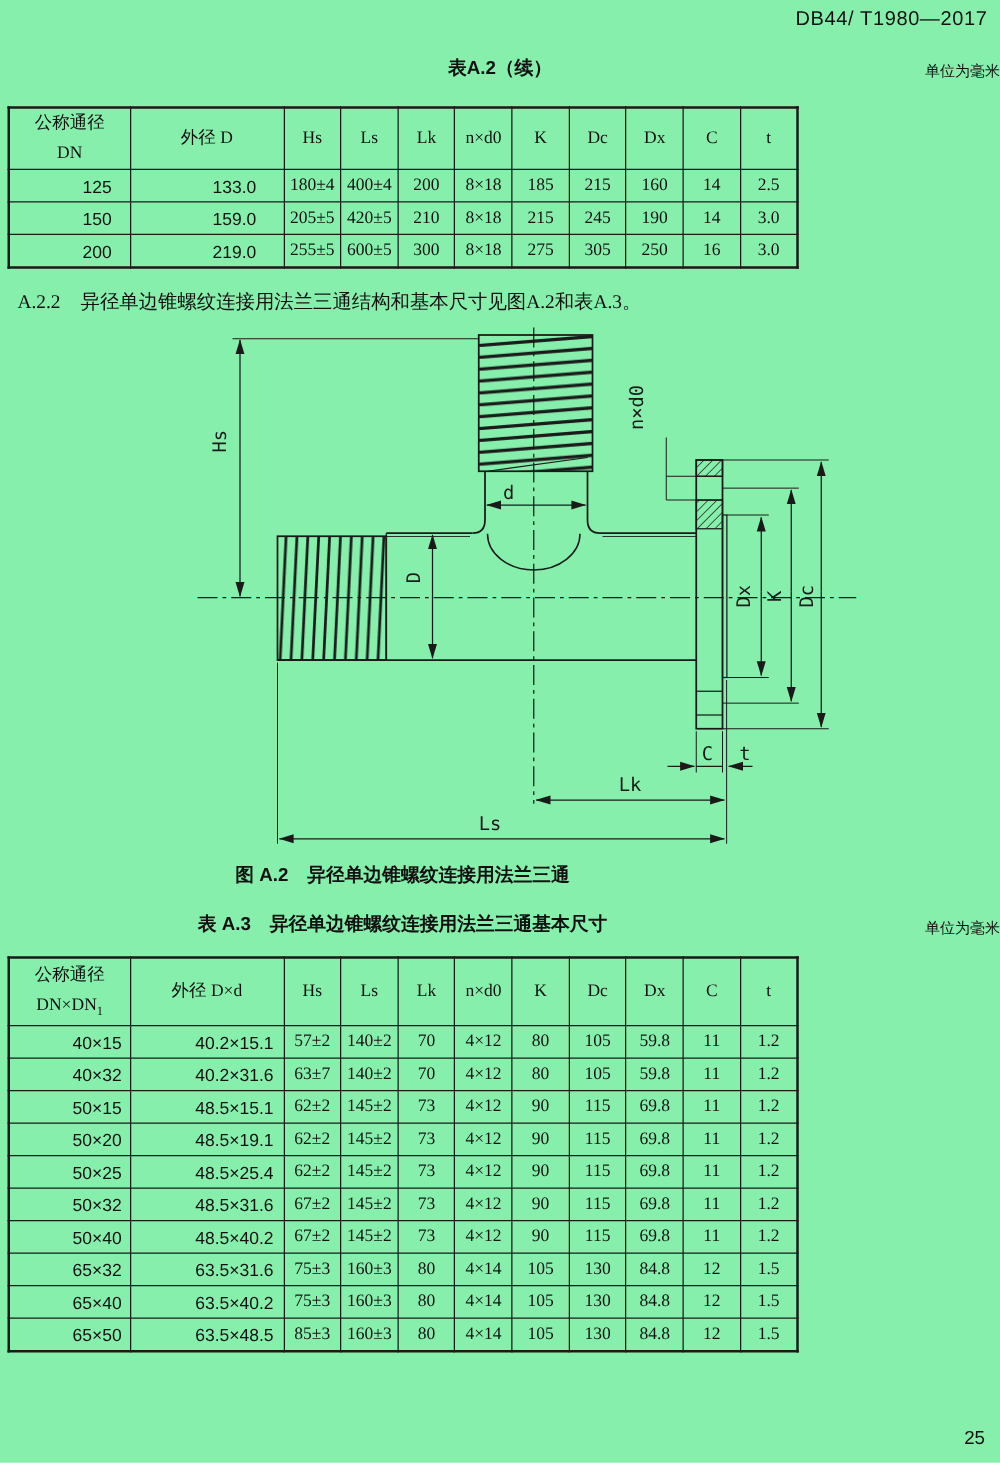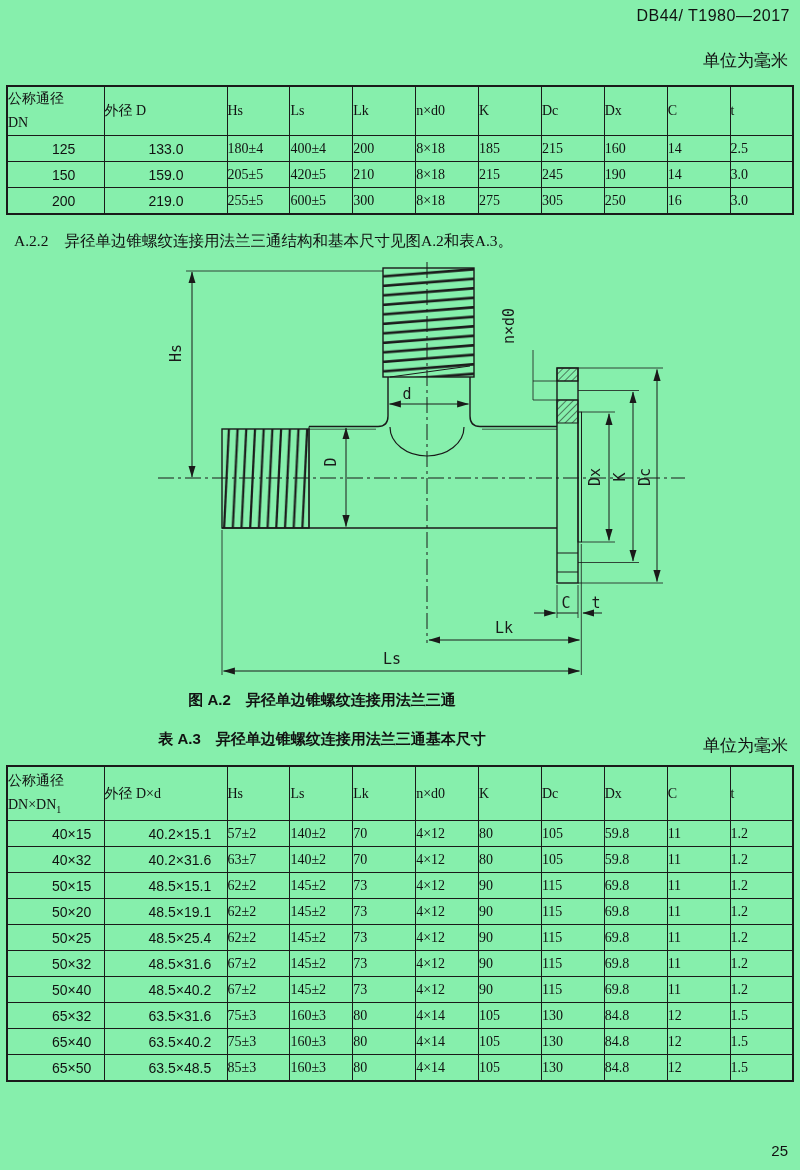--- a/index.html
+++ b/index.html
@@ -2,23 +2,23 @@
 <html><head>
 <meta charset="utf-8">
 <style>
   html,body{margin:0;padding:0;background:#e8e8e8;}
   .page{position:relative;width:800px;height:1170px;background:#86efac;margin:0 auto;
         font-family:"Liberation Serif",serif;color:#111;overflow:hidden;}
   .doc-num{position:absolute;top:7px;right:10px;font-family:"Liberation Sans",sans-serif;
            font-size:16px;letter-spacing:.5px;}
   .tbl-title{position:absolute;left:0;width:800px;text-align:center;
              font-family:"Liberation Sans",sans-serif;font-weight:bold;font-size:15px;}
-  .unit-note{position:absolute;right:12px;font-size:17px;}
-  table.grid{position:absolute;left:6px;width:788px;border-collapse:collapse;table-layout:fixed;
-             text-align:left;border:2px solid #1a1a1a;}
+  .unit-note{position:absolute;right:0;font-size:12px;}
+  table.grid{position:absolute;left:6px;width:633px;border-collapse:collapse;table-layout:fixed;
+             text-align:center;border:2px solid #1a1a1a;}
   .grid th,.grid td{border:1px solid #1a1a1a;padding:0;font-weight:normal;overflow:hidden;}
   .grid th{font-size:14px;line-height:1.55;}
   .grid td{font-size:14px;}
   .grid td:nth-child(1),.grid td:nth-child(2){font-family:"Liberation Sans",sans-serif;padding-left:44px;}
   .grid th div{line-height:1.7;}
   .grid sub{font-size:10px;}
   #table-a2 tr.head th{height:48px;}
   #table-a2 td{height:25px;}
   #table-a3 tr.head th{height:53px;}
   #table-a3 td{height:25px;}
@@ -31,20 +31,21 @@
   .fig-svg{position:absolute;left:100px;top:258px;}
   .fig-svg text{font-family:"DejaVu Sans Mono",monospace;font-size:15px;fill:#1a1a1a;}
 </style>
 </head>
 <body>
 
 <div class="page">
 
   <div class="doc-num">DB44/ T1980—2017</div>
 
+  <div class="tbl-title" style="top:45px;">表A.2（续）</div>
   <div class="unit-note" style="top:49px;">单位为毫米</div>
 
   <table class="grid" id="table-a2" style="top:85px;">
     <colgroup>
         <col style="width:97px">
         <col style="width:123px">
       </colgroup>
     <thead>
         <tr class="head">
           <th>

